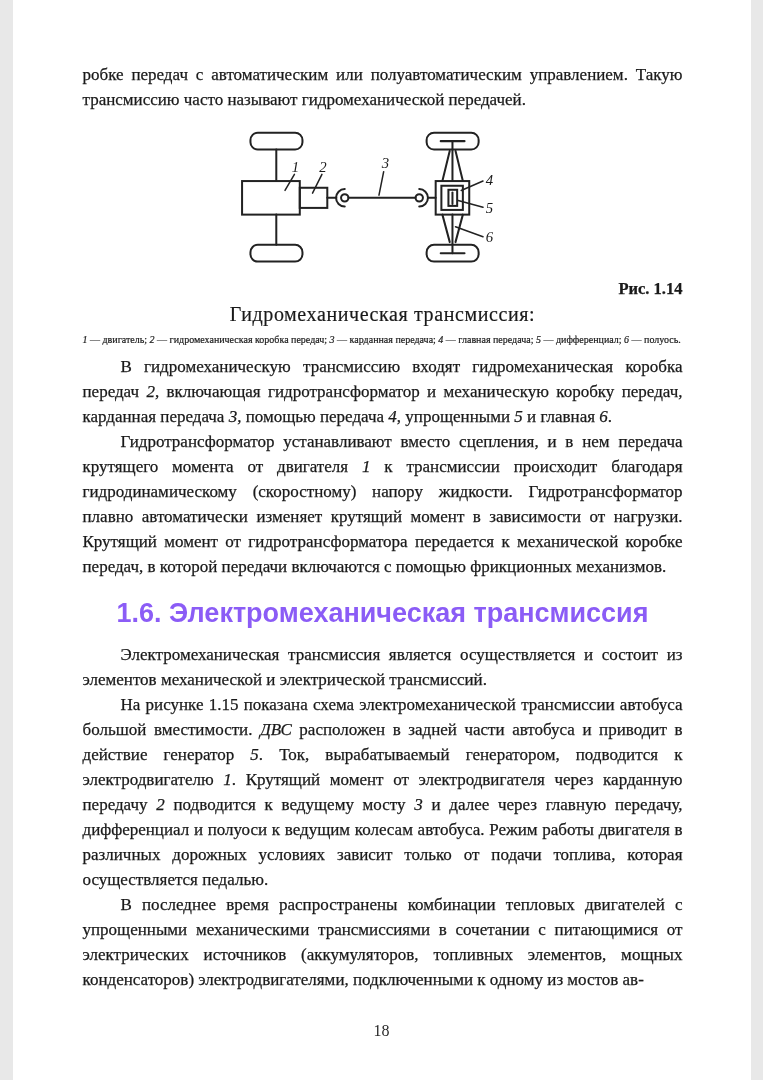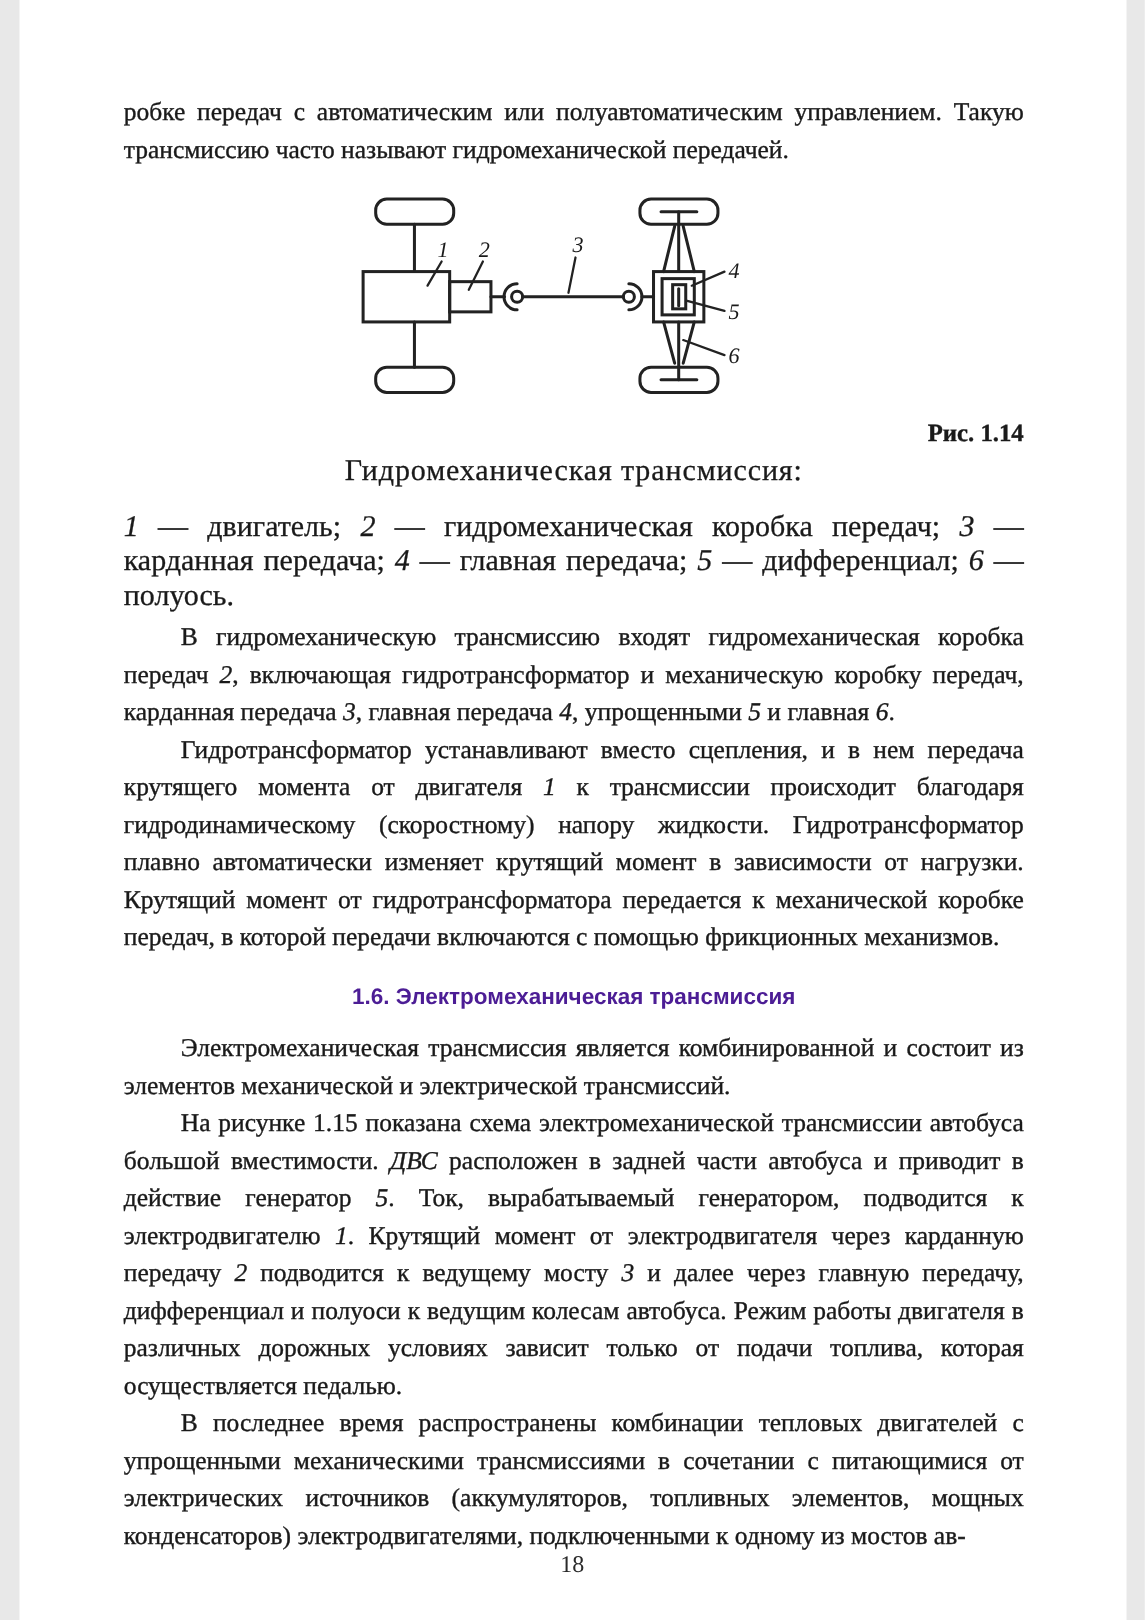--- a/index.html
+++ b/index.html
@@ -40,37 +40,37 @@
   }
   .caption-sub {
     margin: 3px 0 0 0;
     text-align: center;
     font-size: 20px;
     line-height: 22px;
     letter-spacing: 0.6px;
     -webkit-text-stroke: 0.2px currentColor;
   }
   .legend {
-    margin: 15px 0 0 0;
-    font-size: 20px;
+    margin: 3px 0 0 0;
+    font-size: 10px;
     line-height: 23px;
     text-align: justify;
     -webkit-text-stroke: 0.2px currentColor;
   }
   h2.section {
     margin: 19px 0 13px 0;
     font-family: "Liberation Sans", "DejaVu Sans", sans-serif;
-    font-size: 15px;
+    font-size: 27px;
     font-weight: 700;
     text-align: center;
-    color: #4c1d95;
+    color: #8b5cf6;
   }
   .page-number {
     position: absolute;
-    bottom: 27px;
+    bottom: 40px;
     left: 0;
     right: 0;
     text-align: center;
     font-size: 16px;
     color: #2a2a2a;
   }
   .spacer-after-fig { height: 3px; }
 </style>
 </head>
 <body>
@@ -152,27 +152,27 @@
           </g>
         </svg>
       </div>
       <p class="caption-title">Рис. 1.14</p>
       <p class="caption-sub">Гидромеханическая трансмиссия:</p>
       <p class="legend"><em>1</em><span> — двигатель; </span><em>2</em><span> — гидромеханическая коробка передач; </span><em>3</em><span> — карданная передача; </span><em>4</em><span> — главная передача; </span><em>5</em><span> — дифференциал; </span><em>6</em><span> — полуось.</span></p>
     </div>
 
     <div class="spacer-after-fig"></div>
 
-    <p class="body ind"><span>В гидромеханическую трансмиссию входят гидромеханическая коробка передач </span><em>2</em><span>, включающая гидротрансформатор и механическую коробку передач, карданная передача </span><em>3</em><span>, главная передача </span><em>4</em><span>, упрощенными </span><em>5</em><span> и главная </span><em>6</em><span>.</span></p>
+    <p class="body ind"><span>В гидромеханическую трансмиссию входят гидромеханическая коробка передач </span><em>2</em><span>, включающая гидротрансформатор и механическую коробку передач, карданная передача </span><em>3</em><span>, помощью передача </span><em>4</em><span>, упрощенными </span><em>5</em><span> и главная </span><em>6</em><span>.</span></p>
 
     <p class="body ind"><span>Гидротрансформатор устанавливают вместо сцепления, и в нем передача крутящего момента от двигателя </span><em>1</em><span> к трансмиссии происходит благодаря гидродинамическому (скоростному) напору жидкости. Гидротрансформатор плавно автоматически изменяет крутящий момент в зависимости от нагрузки. Крутящий момент от гидротрансформатора передается к механической коробке передач, в которой передачи включаются с помощью фрикционных механизмов.</span></p>
 
     <h2 class="section">1.6. Электромеханическая трансмиссия</h2>
 
-    <p class="body ind"><span>Электромеханическая трансмиссия является комбинированной и состоит из элементов механической и электрической трансмиссий.</span></p>
+    <p class="body ind"><span>Электромеханическая трансмиссия является осуществляется и состоит из элементов механической и электрической трансмиссий.</span></p>
 
     <p class="body ind"><span>На рисунке 1.15 показана схема электромеханической трансмиссии автобуса большой вместимости. </span><em>ДВС</em><span> расположен в задней части автобуса и приводит в действие генератор </span><em>5</em><span>. Ток, вырабатываемый генератором, подводится к электродвигателю </span><em>1</em><span>. Крутящий момент от электродвигателя через карданную передачу </span><em>2</em><span> подводится к ведущему мосту </span><em>3</em><span> и далее через главную передачу, дифференциал и полуоси к ведущим колесам автобуса. Режим работы двигателя в различных дорожных условиях зависит только от подачи топлива, которая осуществляется педалью.</span></p>
 
     <p class="body ind"><span>В последнее время распространены комбинации тепловых двигателей с упрощенными механическими трансмиссиями в сочетании с питающимися от электрических источников (аккумуляторов, топливных элементов, мощных конденсаторов) электродвигателями, подключенными к одному из мостов ав-</span></p>
 
   </div>
 
   <div class="page-number">18</div>
 </div>
 

